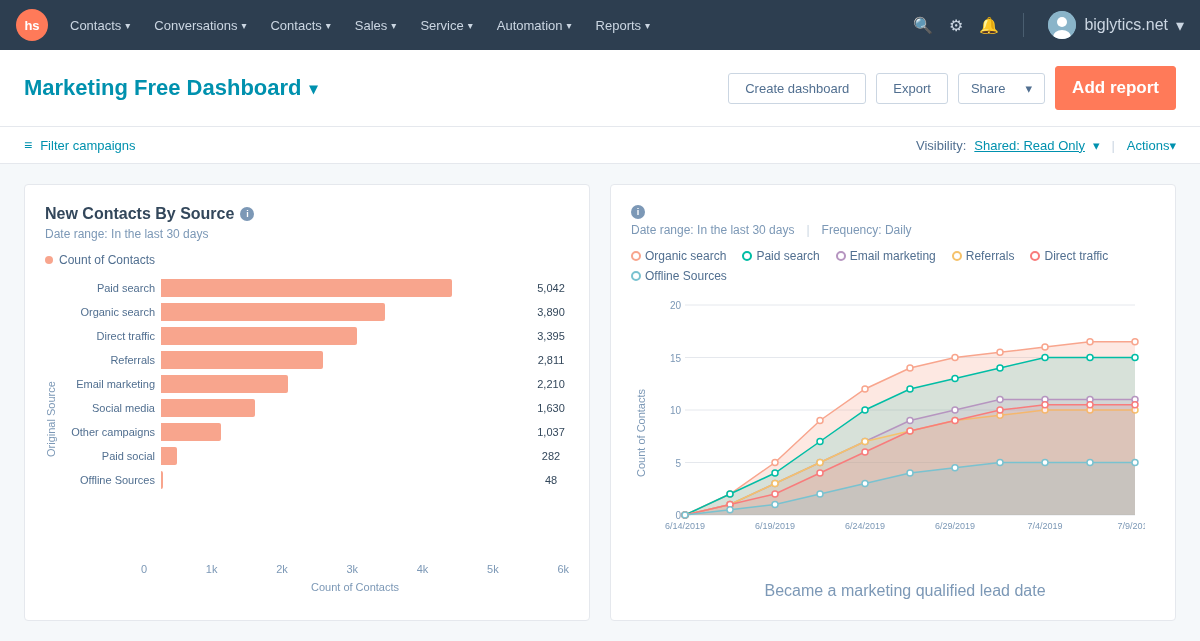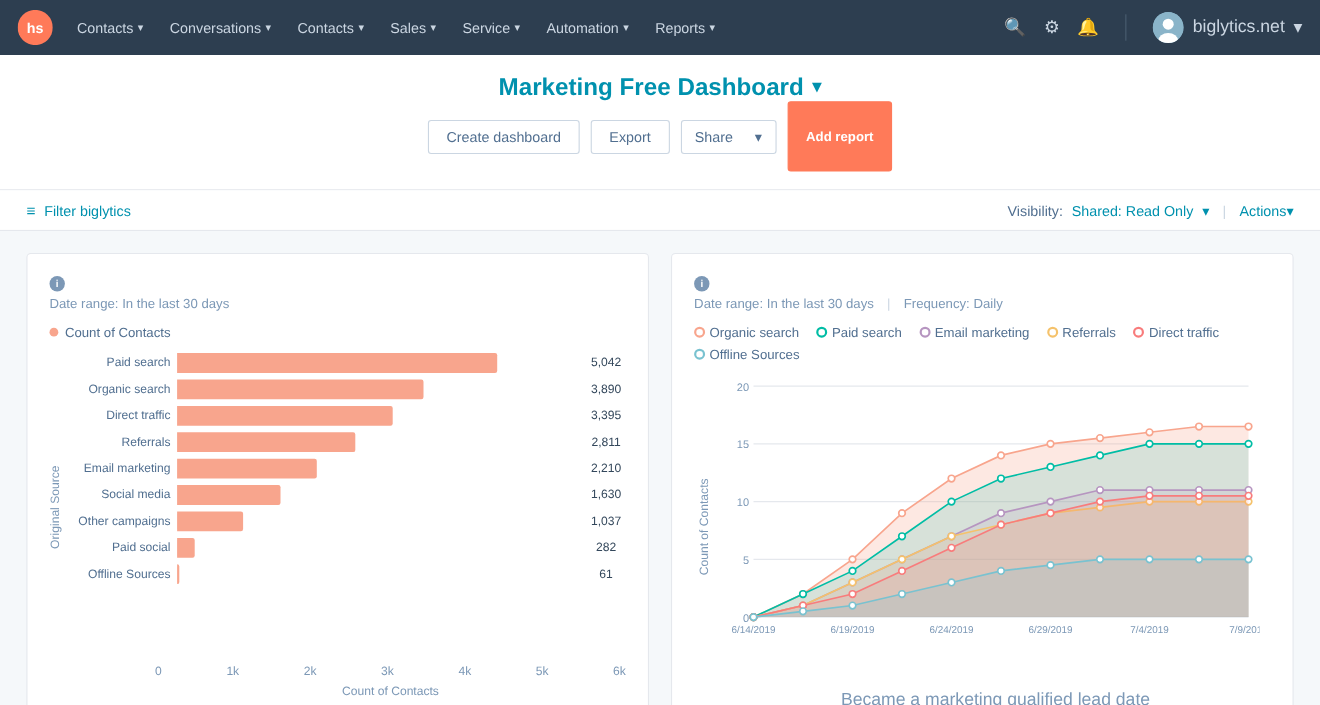--- a/index.html
+++ b/index.html
@@ -12,35 +12,35 @@
     .nav-item { color: #cbd6e2; font-size: 13px; padding: 0 10px; height: 50px; display: flex; align-items: center; gap: 4px; cursor: pointer; white-space: nowrap; }
     .nav-chevron { font-size: 10px; }
     .nav-spacer { flex: 1; }
     .nav-icons { display: flex; align-items: center; gap: 16px; color: #cbd6e2; }
     .nav-icons span { cursor: pointer; font-size: 16px; }
     .nav-divider { width: 1px; height: 24px; background: #4a5e70; margin: 0 8px; }
     .nav-user { display: flex; align-items: center; gap: 8px; color: #cbd6e2; cursor: pointer; font-size: 13px; }
     .nav-avatar { width: 28px; height: 28px; border-radius: 50%; background: #8ab4c9; display: flex; align-items: center; justify-content: center; font-size: 11px; color: #fff; overflow: hidden; }
 
     
-    .page-header { background: #fff; padding: 16px 24px; display: flex; align-items: center; justify-content: space-between; border-bottom: 1px solid #e5e8ed; flex-direction: column; }
+    .page-header { background: #fff; padding: 16px 24px; display: flex; align-items: center; justify-content: space-between; border-bottom: 1px solid #e5e8ed; }
     .dashboard-title { font-size: 22px; font-weight: 600; color: #0091ae; display: flex; align-items: center; gap: 8px; }
     .title-chevron { color: #0091ae; font-size: 16px; cursor: pointer; }
     .header-actions { display: flex; gap: 10px; align-items: center; }
     .btn-outline { border: 1px solid #cbd6e2; background: #fff; color: #516f90; padding: 7px 16px; border-radius: 3px; cursor: pointer; font-size: 13px; }
     .btn-share { border: 1px solid #cbd6e2; background: #fff; color: #516f90; padding: 7px 12px; border-radius: 3px; cursor: pointer; font-size: 13px; display: flex; align-items: center; gap: 20px; }
-    .btn-primary { background: #ff7a59; border: 1px solid #ff7a59; color: #fff; padding: 24px 16px; border-radius: 3px; cursor: pointer; font-size: 12px; font-weight: 600; }
+    .btn-primary { background: #ff7a59; border: 1px solid #ff7a59; color: #fff; padding: 11px 16px; border-radius: 3px; cursor: pointer; font-size: 17px; font-weight: 600; }
 
     
     .filter-bar { background: #fff; padding: 10px 24px; display: flex; align-items: center; justify-content: space-between; border-bottom: 1px solid #e5e8ed; }
     .filter-left { display: flex; align-items: center; gap: 8px; color: #0091ae; cursor: pointer; font-size: 13px; }
     .filter-icon { font-size: 14px; }
     .filter-right { display: flex; align-items: center; gap: 8px; font-size: 13px; color: #516f90; }
     .visibility-label { color: #516f90; }
-    .visibility-value { color: #0091ae; cursor: pointer; }
+    .visibility-value { color: #0091ae; cursor: pointer; text-decoration: underline; }
     .actions-btn { color: #0091ae; cursor: pointer; display: flex; align-items: center; gap: 0; }
 
     
     .content { padding: 20px 24px; display: flex; gap: 20px; }
 
     
     .card { background: #fff; border-radius: 4px; border: 1px solid #e5e8ed; padding: 20px; }
     .card-left { flex: 1; min-width: 0; }
     .card-right { flex: 1; min-width: 0; }
     .card-title { font-size: 16px; font-weight: 600; color: #33475b; margin-bottom: 4px; display: flex; align-items: center; gap: 6px; }
@@ -143,38 +143,39 @@
       <span>Share</span>
       <span>▾</span>
     </button>
     <button class="btn-primary">Add report</button>
   </div>
 </div>
 
 <div class="filter-bar">
   <div class="filter-left">
     <span class="filter-icon">≡</span>
-    <span>Filter biglytics</span>
+    <span>Filter campaigns</span>
   </div>
   <div class="filter-right">
     <span class="visibility-label">Visibility:</span>
     <span class="visibility-value">Shared: Read Only</span>
     <span style="color:#0091ae;">▾</span>
     <span style="color:#cbd6e2; margin: 0 4px;">|</span>
     <div class="actions-btn">
       <span>Actions</span>
       <span>▾</span>
     </div>
   </div>
 </div>
 
 <div class="content">
 
   <div class="card card-left">
     <div class="card-title">
+      <span>New Contacts By Source</span>
       <span class="info-icon">i</span>
     </div>
     <div class="card-subtitle">Date range: In the last 30 days</div>
     <div class="legend">
       <span class="legend-dot" style="background:#f8a58d;"></span>
       <span>Count of Contacts</span>
     </div>
     <div class="bar-chart-container">
       <div class="bar-y-label">Original Source</div>
       <div class="bar-chart-inner" id="bar-rows">
@@ -232,21 +233,21 @@
     <div class="bar-track">
       <div class="bar-fill" style="width:4.7%;"></div>
     </div>
     <span class="bar-value">282</span>
   </div>
           <div class="bar-row">
     <span class="bar-label">Offline Sources</span>
     <div class="bar-track">
       <div class="bar-fill" style="width:0.7166666666666667%;"></div>
     </div>
-    <span class="bar-value">61</span>
+    <span class="bar-value">48</span>
   </div>
         </div>
     </div>
     <div class="bar-x-axis" id="bar-x-ticks-container">
         <div class="bar-x-ticks" style="flex: 1 1 0%; display: flex; justify-content: space-between; font-size: 11px; color: rgb(124, 152, 182);">
           <span>0</span>
           <span>1k</span>
           <span>2k</span>
           <span>3k</span>
           <span>4k</span>

